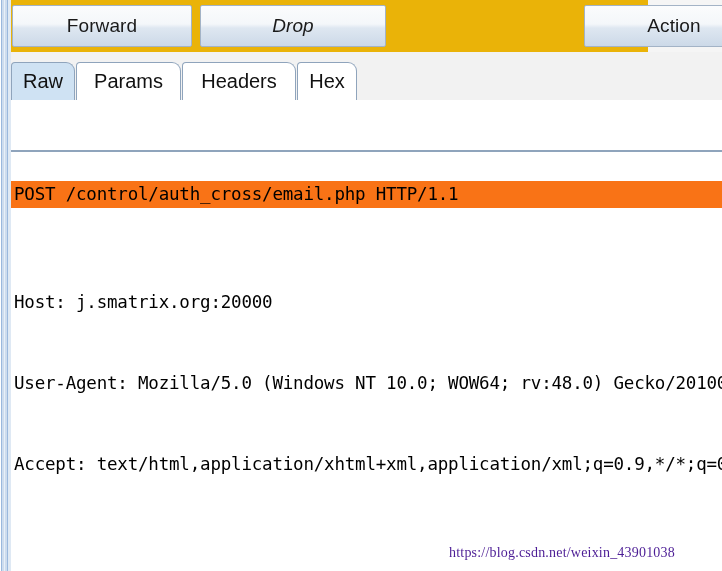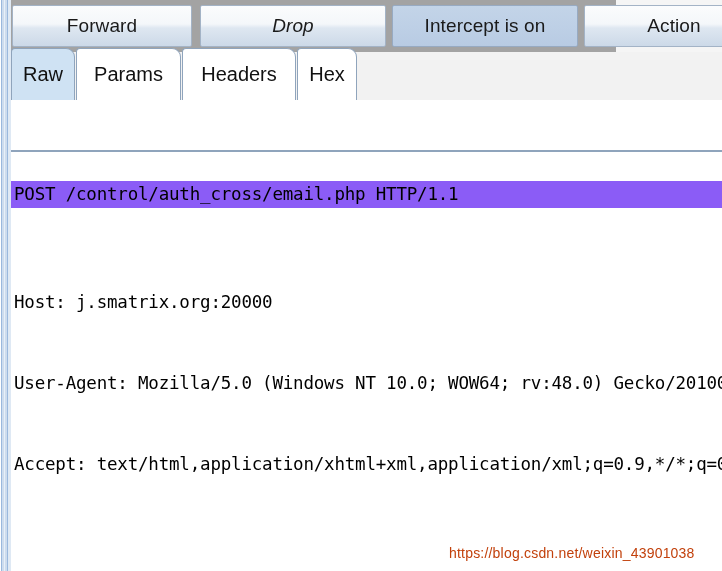--- a/index.html
+++ b/index.html
@@ -31,21 +31,22 @@
         #cddcee 5px, #cddcee 7px,
         #9ab8dd 7px, #9ab8dd 8px,
         #dfe9f4 8px, #dfe9f4 11px);
   }
 
   
   .toolbar {
     position: absolute;
     left: 0; top: 0;
     width: 616px; height: 52px;
-    background: #a3a3a3;
+    background: #eab308;
+    padding-left: 32px;
   }
   .btn {
     position: absolute;
     top: 5px;
     height: 42px;
     box-sizing: border-box;
     border: 1px solid #a3b3c6;
     border-radius: 2px;
     background: linear-gradient(to bottom, #fbfcfd 0%, #f4f7fa 45%, #dee7f1 55%, #ccd9e8 100%);
     color: #1a1a1a;
@@ -69,21 +70,21 @@
   
   .tabstrip {
     position: absolute;
     left: 0; top: 52px;
     width: 722px; height: 48px;
     background: #f2f2f2;
   }
   .tab {
     position: absolute;
     bottom: 0;
-    height: 52px;
+    height: 38px;
     box-sizing: border-box;
     border: 1px solid #8fa4bc;
     border-bottom: none;
     border-top-left-radius: 4px;
     border-top-right-radius: 9px;
     background: #ffffff;
     font-size: 20px;
     color: #111111;
     display: flex;
     align-items: center;
@@ -130,44 +131,43 @@
     white-space: pre;
     letter-spacing: -0.2px;
   }
   .line {
     height: 27px;
     padding-left: 3px;
     white-space: pre;
     overflow: hidden;
   }
   .line.req-line {
-    background: #8b5cf6;
+    background: #f97316;
   }
 
   
   .watermark {
     position: absolute;
     left: 449px; top: 545px;
-    font-family: Liberation Sans, sans-serif;
+    font-family: Liberation Serif, serif;
     font-size: 14px;
-    color: #c2410c;
+    color: #4c1d95;
     letter-spacing: 0.2px;
     pointer-events: none;
     white-space: nowrap;
   }
 </style>
 </head>
 <body>
 
 <div id="app">
 
   <div class="toolbar">
     <div class="btn" id="btn-forward">Forward</div>
     <div class="btn" id="btn-drop">Drop</div>
-    <div class="btn toggled" id="btn-intercept">Intercept is on</div>
     <div class="btn" id="btn-action">Action</div>
   </div>
 
   <div class="tabstrip">
     <div class="tab-underline"></div>
     <div class="tab active" id="tab-raw">Raw</div>
     <div class="tab" id="tab-headers">Headers</div>
     <div class="tab" id="tab-params">Params</div>
     <div class="tab" id="tab-hex">Hex</div>
   </div>

